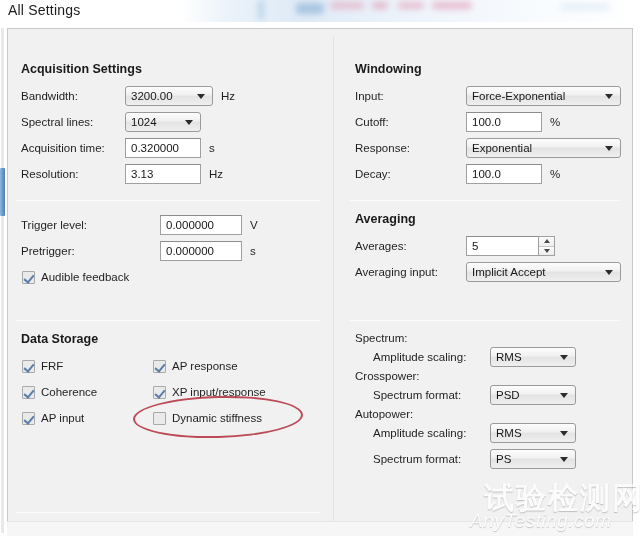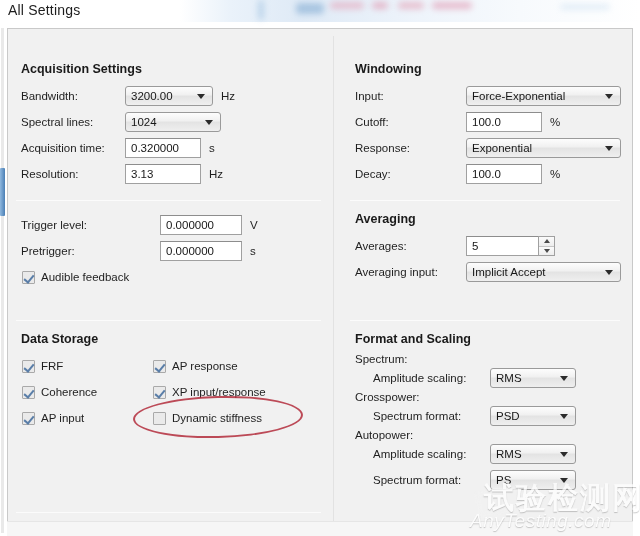--- a/index.html
+++ b/index.html
@@ -266,21 +266,21 @@
       <div class="lbl" style="width:104px;">Bandwidth:</div>
       <div class="combo" style="width:88px;">
         <span>3200.00</span>
         <span class="arrow"></span>
       </div>
       <div class="unit">Hz</div>
     </div>
 
     <div class="row">
       <div class="lbl" style="width:104px;">Spectral lines:</div>
-      <div class="combo" style="width:96px;">
+      <div class="combo" style="width:76px;">
         <span>1024</span>
         <span class="arrow"></span>
       </div>
       <div class="unit"></div>
     </div>
 
     <div class="row">
       <div class="lbl" style="width:104px;">Acquisition time:</div>
       <div class="txt" style="width:76px;">0.320000</div>
       <div class="unit">s</div>
@@ -412,21 +412,20 @@
       <div class="combo" style="width:155px;">
         <span>Implicit Accept</span>
         <span class="arrow"></span>
       </div>
     </div>
   </div>
 
   <div class="hdiv" style="left:350px; top:320px; width:270px;"></div>
 
   <div class="col col-right" style="top:332px;">
-    <div class="group-title">Format and Scaling</div>
 
     <div class="lbl" style="margin-left:6px;">Spectrum:</div>
     <div class="row">
       <div class="lbl" style="width:117px; margin-left:18px;">Amplitude scaling:</div>
       <div class="combo" style="width:86px;">
         <span>RMS</span>
         <span class="arrow"></span>
       </div>
     </div>
 

